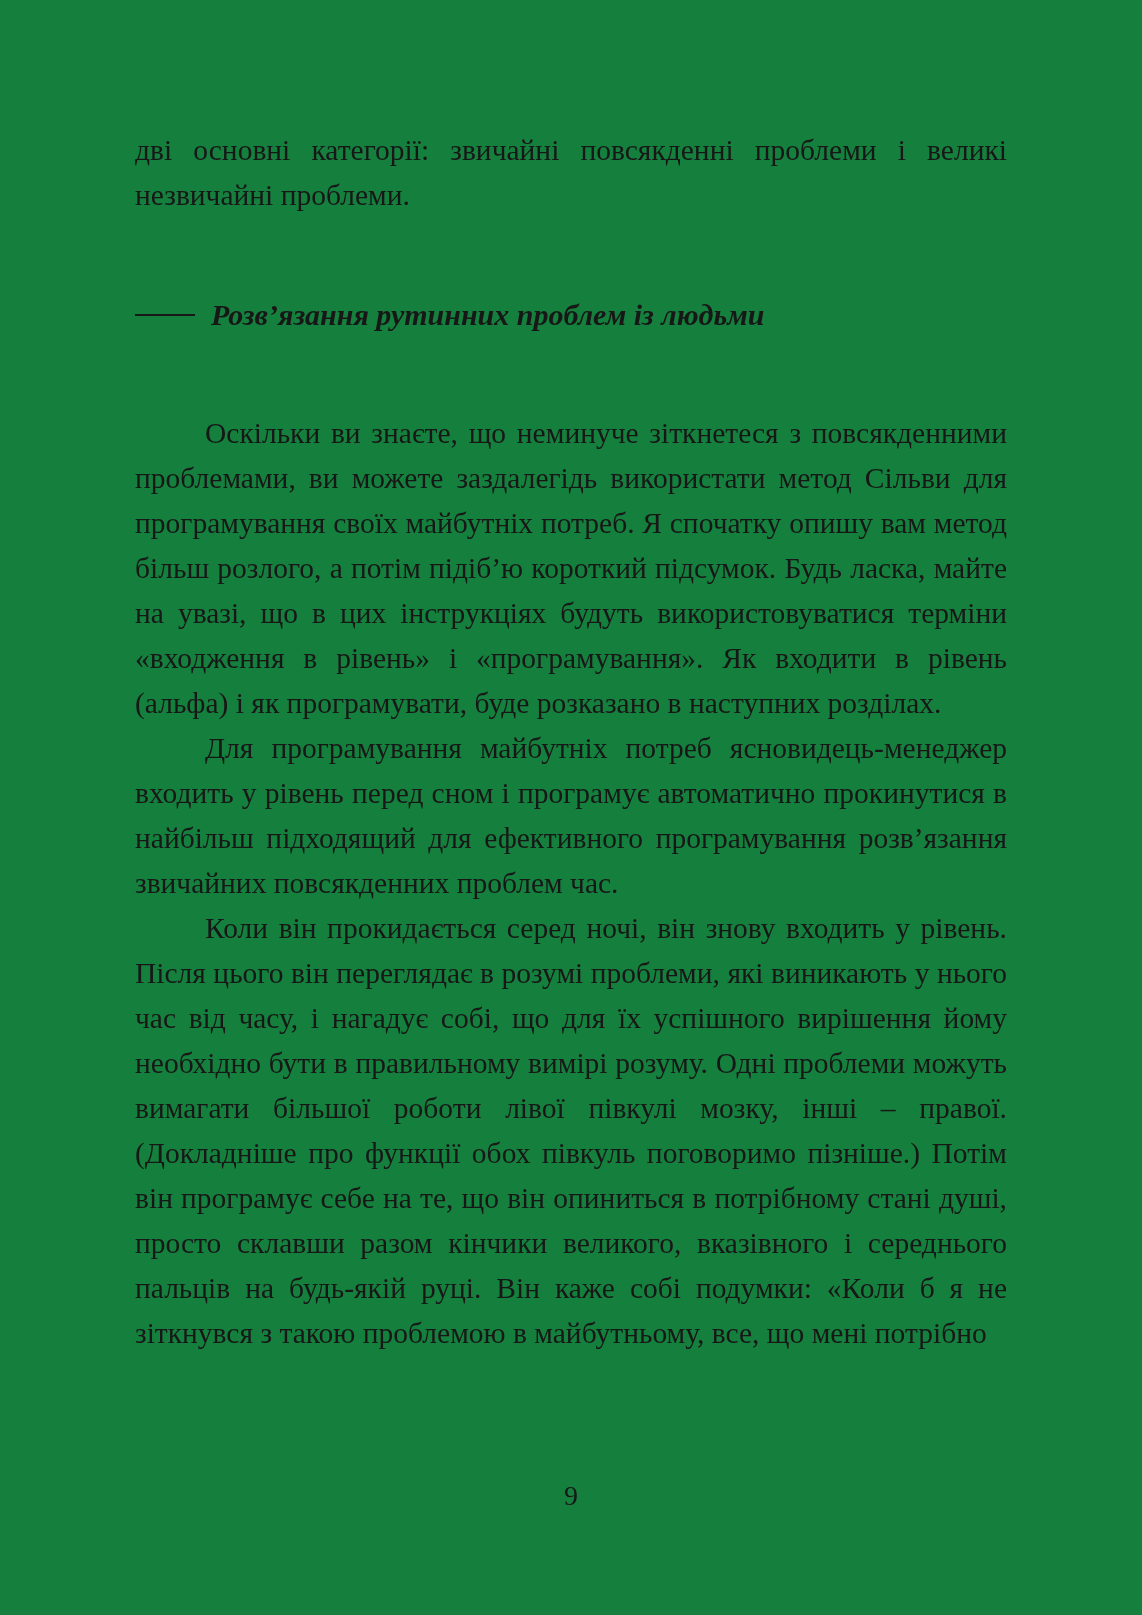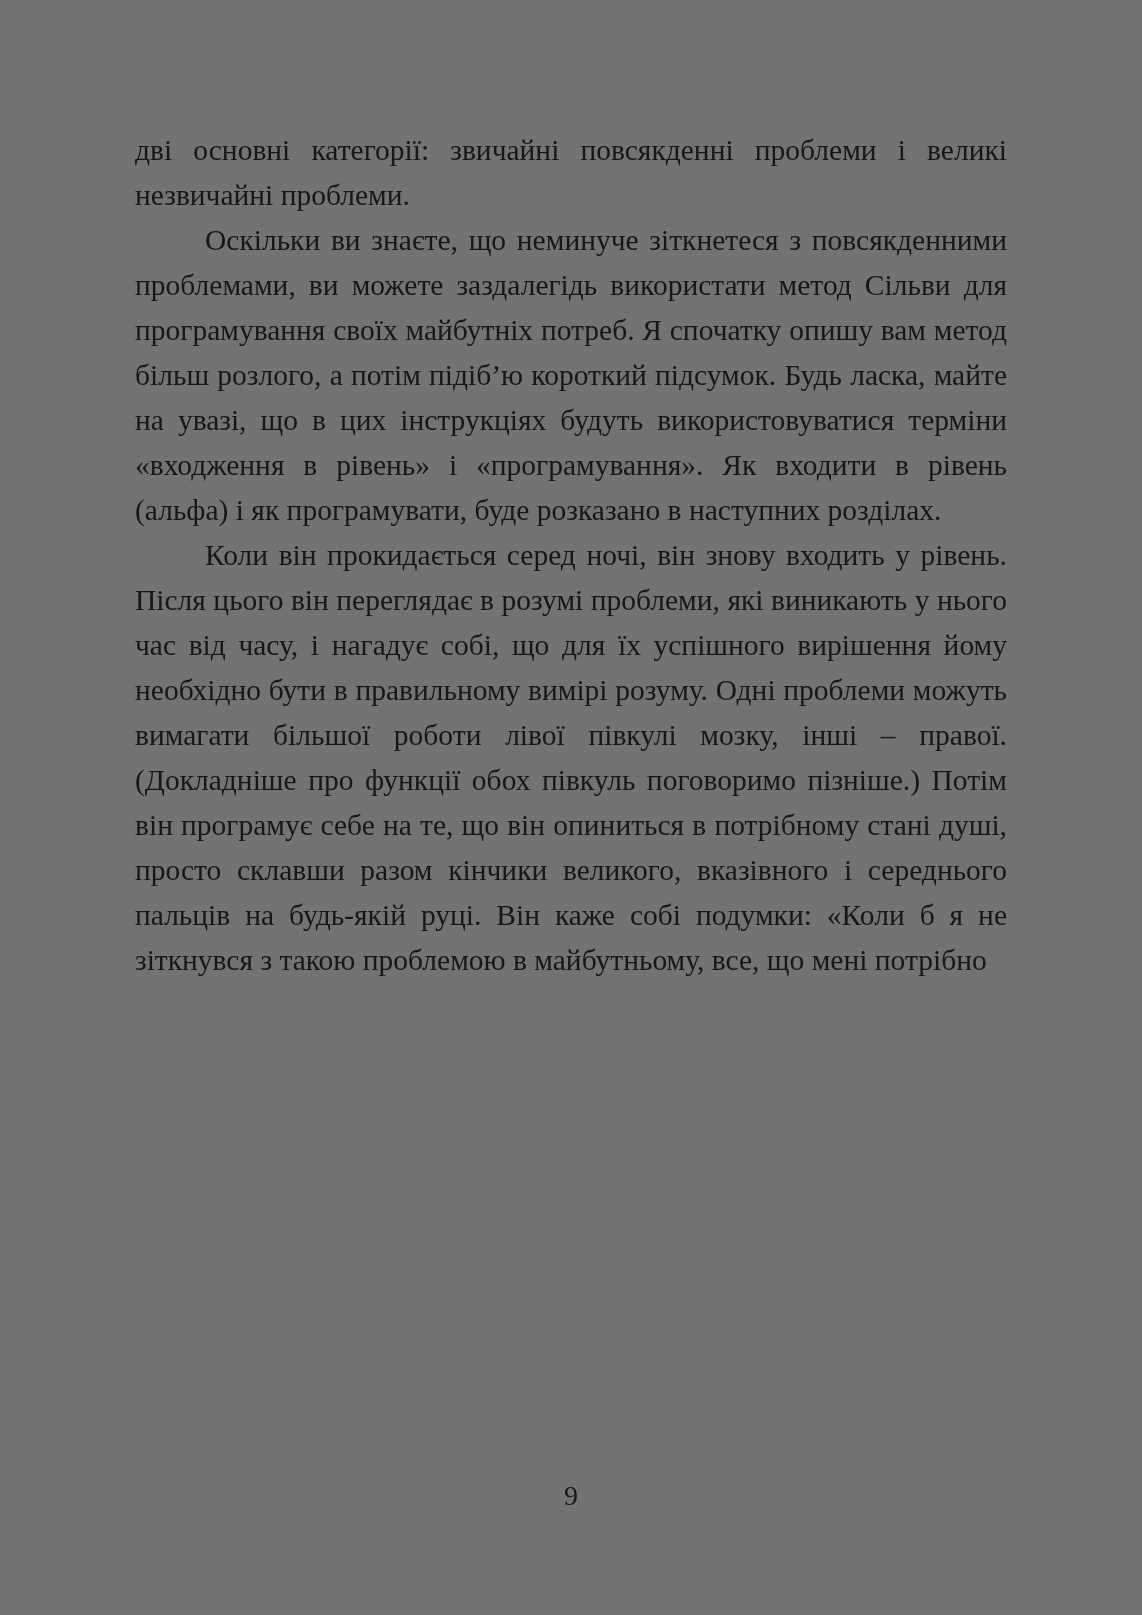--- a/index.html
+++ b/index.html
@@ -6,21 +6,21 @@
     margin: 0;
     padding: 0;
     background: #ffffff;
   }
 
   .page {
     position: relative;
     width: 1142px;
     height: 1615px;
     margin: 0 auto;
-    background: #737373;
+    background: #15803d;
     box-sizing: border-box;
     overflow: hidden;
   }
 
   .text-column {
     position: absolute;
     left: 135px;
     top: 128px;
     width: 872px;
   }
@@ -85,23 +85,28 @@
 </style>
 </head>
 <body>
 
 <div class="page">
 
   <div class="text-column">
 
     <p class="body-paragraph flush">дві основні категорії: звичайні повсякденні проблеми і великі незвичайні проблеми.</p>
 
+    <div class="section-heading-block">
+      <span class="heading-rule"></span>
+      <h2 class="section-heading">Розв’язання рутинних проблем із людьми</h2>
+    </div>
 
     <p class="body-paragraph indented">Оскільки ви знаєте, що неминуче зіткнетеся з повсякденними проблемами, ви можете заздалегідь використати метод Сільви для програмування своїх майбутніх потреб. Я спочатку опишу вам метод більш розлого, а потім підіб’ю короткий підсумок. Будь ласка, майте на увазі, що в цих інструкціях будуть використовуватися терміни «входження в рівень» і «програмування». Як входити в рівень (альфа) і як програмувати, буде розказано в наступних розділах.</p>
 
+    <p class="body-paragraph indented">Для програмування майбутніх потреб ясновидець-менеджер входить у рівень перед сном і програмує автоматично прокинутися в найбільш підходящий для ефективного програмування розв’язання звичайних повсякденних проблем час.</p>
 
     <p class="body-paragraph indented">Коли він прокидається серед ночі, він знову входить у рівень. Після цього він переглядає в розумі проблеми, які виникають у нього час від часу, і нагадує собі, що для їх успішного вирішення йому необхідно бути в правильному вимірі розуму. Одні проблеми можуть вимагати більшої роботи лівої півкулі мозку, інші – правої. (Докладніше про функції обох півкуль поговоримо пізніше.) Потім він програмує себе на те, що він опиниться в потрібному стані душі, просто склавши разом кінчики великого, вказівного і середнього пальців на будь-якій руці. Він каже собі подумки: «Коли б я не зіткнувся з такою проблемою в майбутньому, все, що мені потрібно</p>
 
   </div>
 
   <div class="page-number">9</div>
 
 </div>
 
 </body></html>

